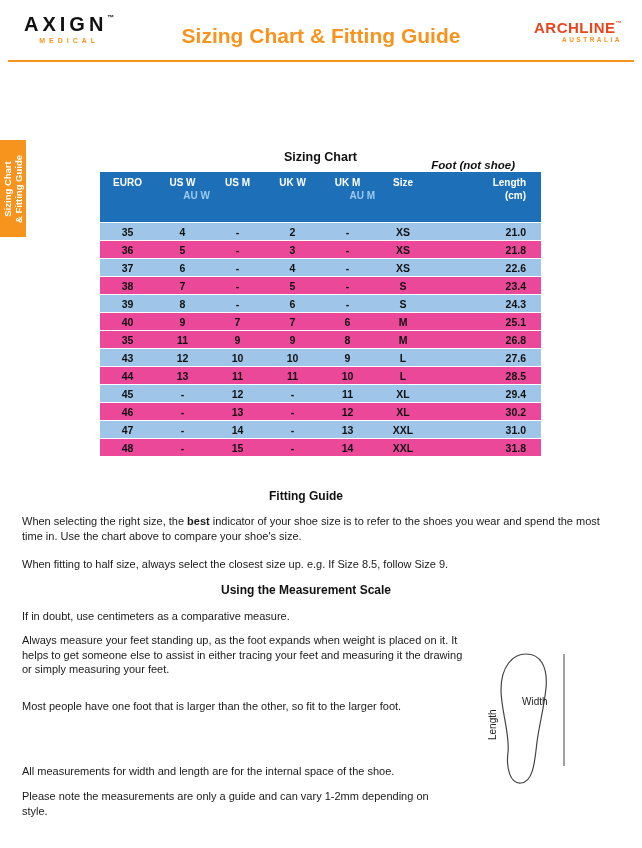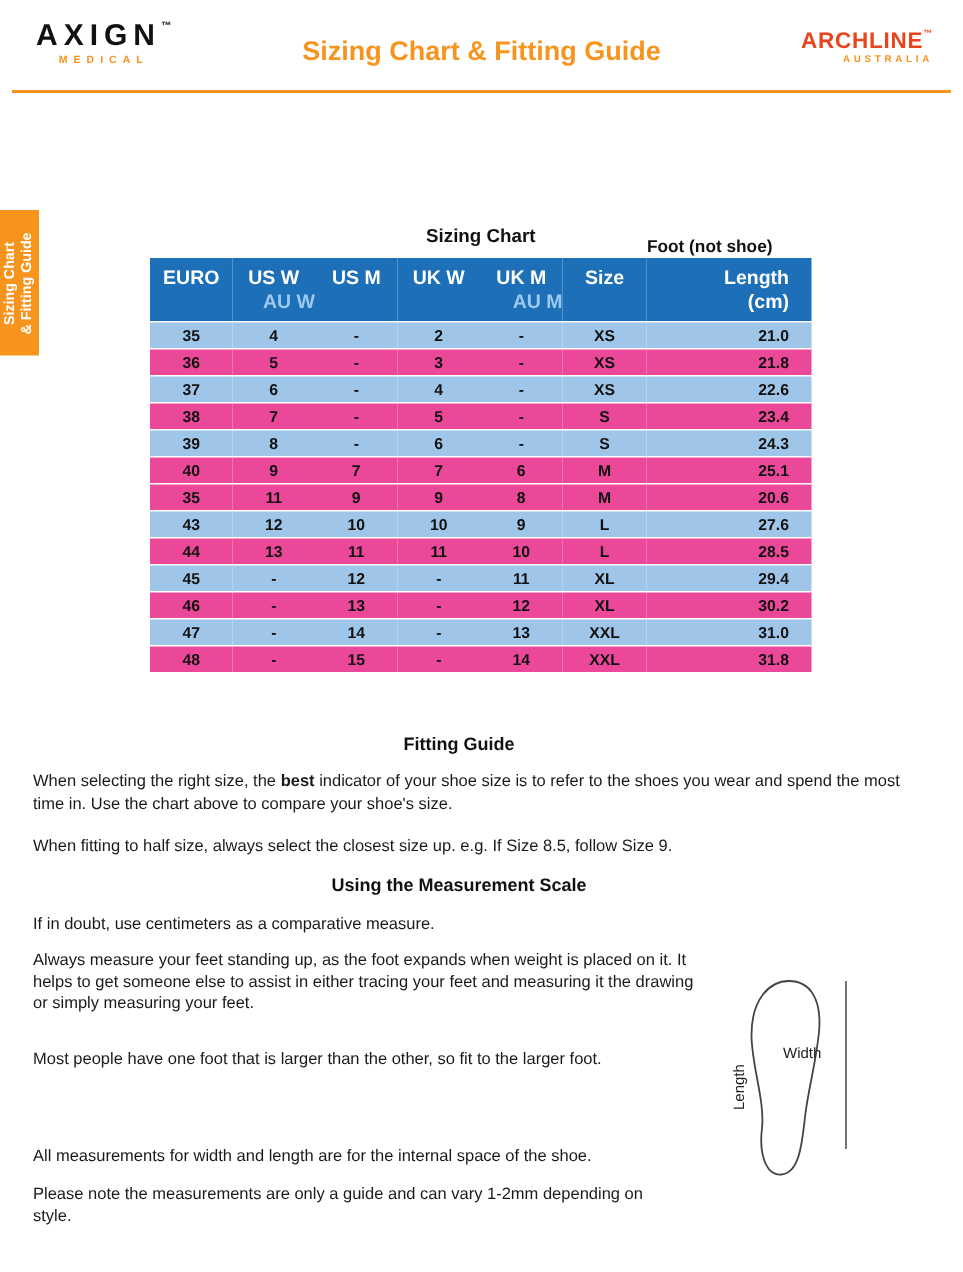--- a/index.html
+++ b/index.html
@@ -5,37 +5,37 @@
   * { margin:0; padding:0; box-sizing:border-box; }
   body { font-family:"Liberation Sans", sans-serif; background:#fff; }
   .page { position:relative; width:642px; height:848px; background:#fff; overflow:hidden; color:#1a1a1a; }
 
   
   .hdr { position:absolute; left:0; top:0; width:642px; height:60px; }
   .brand-left { position:absolute; left:24px; top:14px; text-align:center; }
   .axign-name { font-size:20px; font-weight:bold; letter-spacing:4px; color:#111; line-height:1; }
   .axign-name .tm { font-size:7px; vertical-align:top; letter-spacing:0; }
   .axign-sub { font-size:7px; font-weight:bold; letter-spacing:4px; color:#F7941E; margin-top:3px; }
-  .page-title { position:absolute; left:0; top:24px; width:642px; text-align:center; font-size:18px; font-weight:bold; color:#F7941E; }
+  .page-title { position:absolute; left:0; top:24px; width:642px; text-align:center; font-size:21px; font-weight:bold; color:#F7941E; }
   .brand-right { position:absolute; right:20px; top:20px; text-align:right; }
   .arch-name { font-size:15px; font-weight:bold; letter-spacing:.5px; color:#E8451D; line-height:1; }
   .arch-name .tm { font-size:6px; vertical-align:top; }
   .arch-sub { font-size:6.5px; font-weight:bold; letter-spacing:2.5px; color:#F7941E; margin-top:1px; }
   .hdr-rule { position:absolute; left:8px; top:60px; width:626px; height:2px; background:#F7941E; }
 
   
   .side-tab { position:absolute; left:0; top:140px; width:26px; height:97px; background:#F7941E; }
   .side-tab-inner { position:absolute; left:50%; top:50%; width:97px; transform:translate(-50%,-50%) rotate(-90deg); text-align:center; color:#fff; font-weight:bold; font-size:9.5px; line-height:1.2; }
 
   
   .chart-wrap { position:absolute; left:100px; top:150px; width:441px; }
   .chart-title { font-size:12.5px; font-weight:bold; text-align:center; color:#111; }
-  .foot-note { position:absolute; top:9px; right:26px; font-size:11.5px; font-weight:bold; color:#111; }
+  .foot-note { position:absolute; top:9px; right:26px; font-size:11.5px; font-weight:bold; color:#111;font-style:italic; }
   table { width:100%; border-collapse:collapse; margin-top:8px; table-layout:fixed; }
-  thead th { background:#1D70B8; color:#fff; font-size:13px; font-weight:bold; vertical-align:top; padding:5px 0 4px; text-align:center; line-height:1.25;margin-left:20px; }
+  thead th { background:#1D70B8; color:#fff; font-size:10px; font-weight:bold; vertical-align:top; padding:5px 0 20px; text-align:center; line-height:1.25;margin-left:20px; }
   th .h2 { color:#9CC9EF; font-weight:bold;text-align:right; }
   th.len-col, td.len-col { text-align:right; padding-right:15px; }
   th.len-col .h2 { color:#fff; }
   tbody td { font-size:10.5px; font-weight:bold; color:#111; text-align:center; padding:3px 0 2px; border-top:1px solid #fff; }
   tr.row-dark td { background:#9FC5E8; }
   tr.row-light td { background:#ec4899; }
 
   
   .center-head { position:absolute; left:0; width:612px; text-align:center; font-size:12px; font-weight:bold; color:#111; }
   .para { position:absolute; left:22px; width:600px; font-size:11px; line-height:1.34; color:#1a1a1a; }
@@ -174,21 +174,21 @@
             <td>M</td>
             <td class="len-col">25.1</td>
           </tr>
           <tr class="row-light">
             <td>35</td>
             <td>11</td>
             <td>9</td>
             <td>9</td>
             <td>8</td>
             <td>M</td>
-            <td class="len-col">20.6</td>
+            <td class="len-col">26.8</td>
           </tr>
           <tr class="row-dark">
             <td>43</td>
             <td>12</td>
             <td>10</td>
             <td>10</td>
             <td>9</td>
             <td>L</td>
             <td class="len-col">27.6</td>
           </tr>

